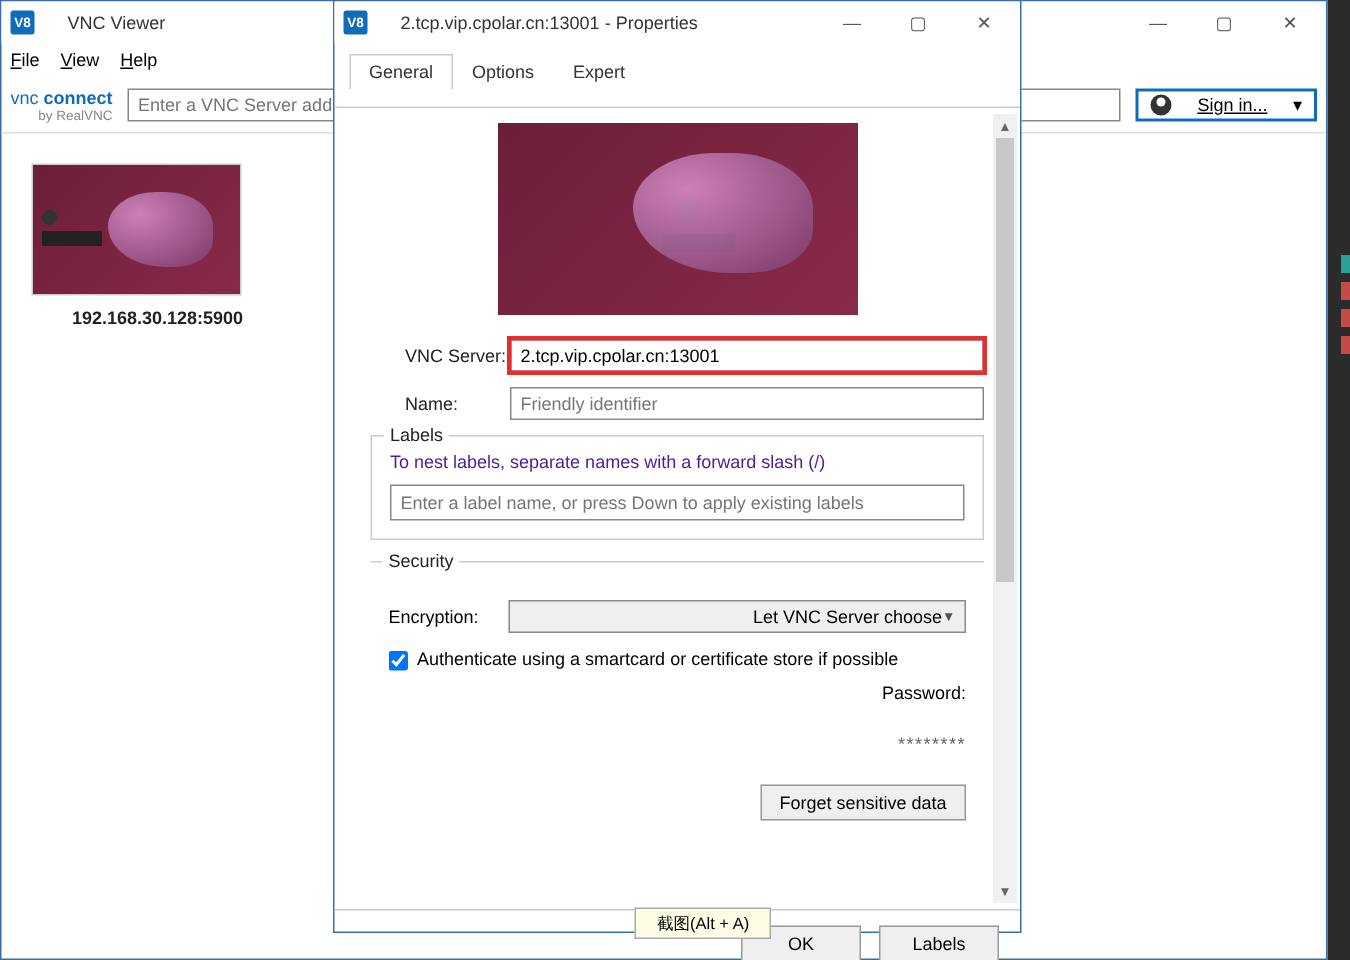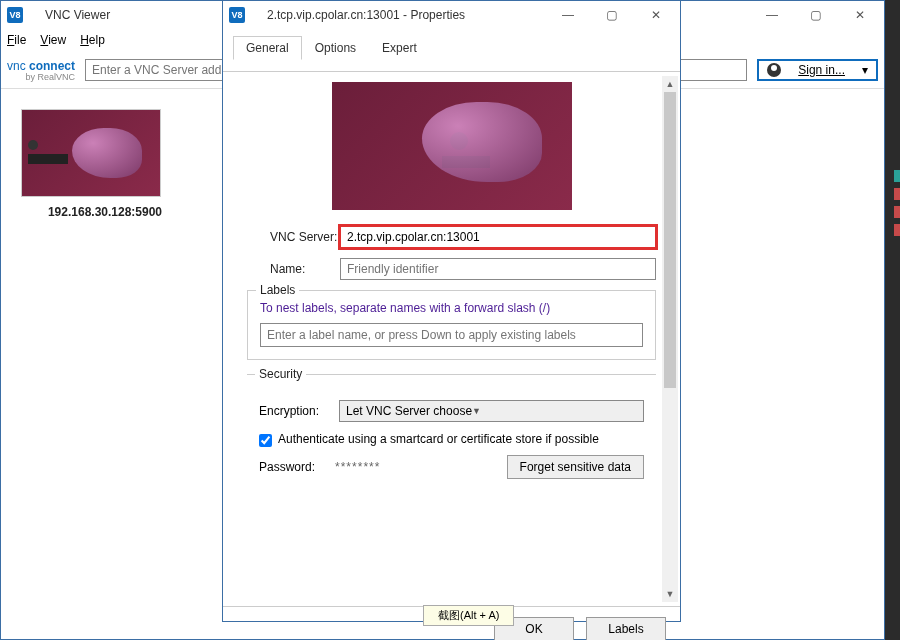--- a/index.html
+++ b/index.html
@@ -70,25 +70,25 @@
 .form-row input.placeholder { color: #888; }
 .highlight { outline: 3px solid #e03030; outline-offset: -1px; }
 
 .fieldset { border: 1px solid #ccc; padding: 10px 12px 12px 12px; margin-top: 8px; margin-bottom: 14px; position: relative; }
 .fieldset .legend { position: absolute; top: -8px; left: 8px; background: #fff; padding: 0 4px; color: #222; }
 .hint { color: #4c1d95; margin-bottom: 8px; }
 .label-input { width: 100%; height: 24px; border: 1px solid #888; padding: 0 6px; color: #888; background: #fff; }
 
 .sec-row { display: flex; align-items: center; margin-bottom: 10px; }
 .sec-row .lab { width: 80px; }
-.select { flex: 1; height: 22px; border: 1px solid #888; background: #efefef; display: flex; align-items: center; justify-content: flex-start; padding: 0 6px; }
+.select { flex: 1; height: 22px; border: 1px solid #888; background: #efefef; display: flex; align-items: center; justify-content: flex-end; padding: 0 6px; }
 .select .chev { font-size: 9px; color: #555; }
 .chk-row { display: flex; align-items: flex-start; gap: 6px; margin-bottom: 6px; }
 .chk-row input { margin-top: 2px; }
-.pw-row { display: flex; align-items: center; gap: 20px; margin-top: 8px; }
+.pw-row { display: flex; align-items: flex-end; gap: 20px; margin-top: 8px; flex-direction: column; }
 .pw-row .dots { color: #666; letter-spacing: 1px; flex: 1; }
 .btn { height: 24px; padding: 0 12px; border: 1px solid #999; background: #efefef; cursor: pointer; display: inline-flex; align-items: center; }
 
 .dialog-footer { height: 44px; border-top: 1px solid #ccc; display: flex; align-items: center; justify-content: flex-end; gap: 12px; padding: 0 14px; position: relative; }
 .dialog-footer .btn { width: 80px; justify-content: center; }
 .snip-tip { position: absolute; left: 200px; top: -2px; border: 1px solid #aaa; background: #fdfde6; padding: 2px 14px; font-size: 11px; }
 </style>
 </head>
 <body>
 

